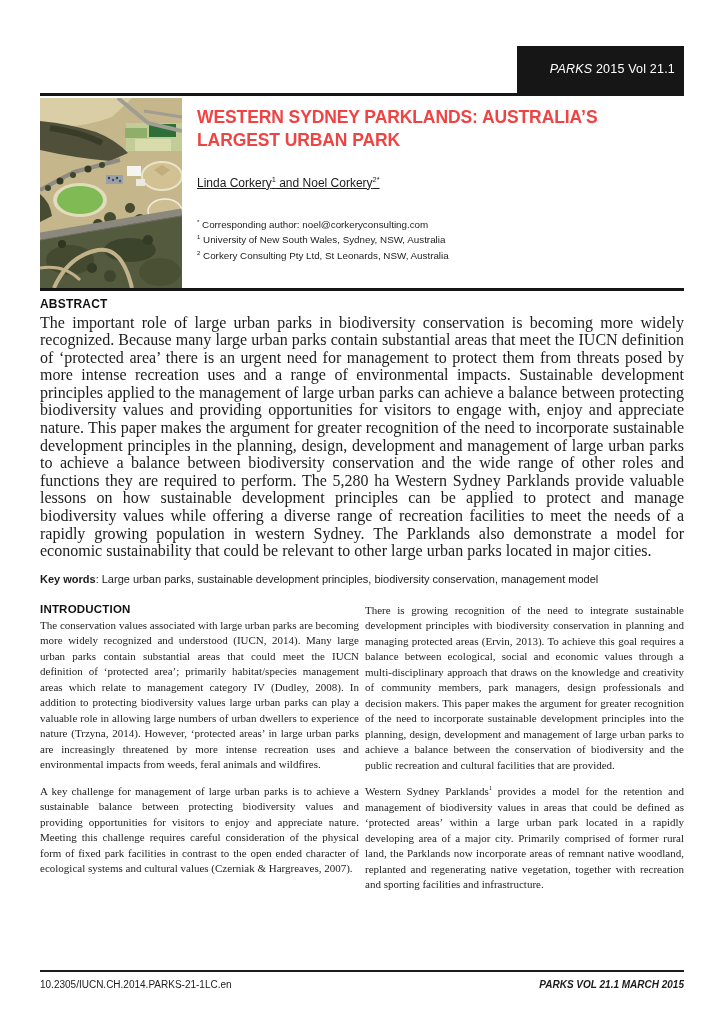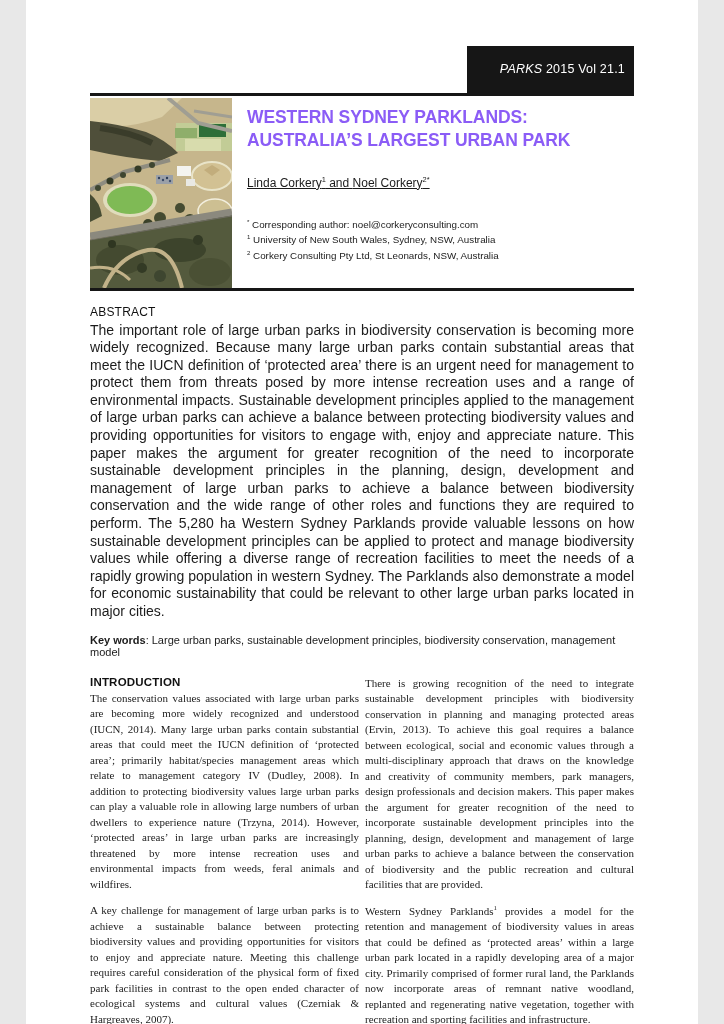--- a/index.html
+++ b/index.html
@@ -1,22 +1,22 @@
 <!DOCTYPE html>
 <html><head>
 <meta charset="utf-8">
 <style>
   * { margin: 0; padding: 0; box-sizing: border-box; }
   html, body { background: #e8e8e8; }
   body { font-family: "Liberation Sans", sans-serif; }
   .page {
-    width: 672px; height: 1024px;
+    width: 724px; height: 1024px;
     background: #ffffff;
     margin: 0 auto;
-    padding: 0 64px;
+    padding: 0 40px;
     display: flex; flex-direction: column;
     overflow: hidden;
     color: #1d1d1b;
   }
   
   .masthead {
     margin-top: 46px;
     display: flex; justify-content: flex-end;
     border-bottom: 3px solid #161616;
   }
@@ -27,37 +27,37 @@
     letter-spacing: 0.2px;
     white-space: pre;
   }
   .banner .it { font-style: italic; font-weight: 500; }
   
   .header-row { display: flex; gap: 15px; margin-top: 2px; }
   .photo-wrap { width: 142px; height: 190px; flex: 0 0 142px; overflow: hidden; }
   .head-right { flex: 1; padding-top: 8px; }
   .paper-title {
     font-size: 17.5px; font-weight: bold; line-height: 1.32;
-    letter-spacing: -0.1px; color: #8b5cf6;
+    letter-spacing: -0.1px; color: #ef4444;
   }
   .authors { margin-top: 24px; font-size: 12px; color: #1b1b1b; text-decoration: underline; }
   .sup { font-size: 0.62em; vertical-align: super; line-height: 0; }
   .affiliations { margin-top: 27px; font-size: 9.8px; line-height: 1.6; color: #222; }
   .affil-row { white-space: pre-wrap; }
   
   .thick-rule { border: none; border-top: 3px solid #161616; }
   
   .abstract-heading {
-    margin-top: 14px; font-size: 12px; font-weight: normal;
+    margin-top: 6px; font-size: 12px; font-weight: bold;
     letter-spacing: 0.2px; color: #111;
   }
   .abstract-body {
     margin-top: 3px;
-    font-family: Liberation Sans, sans-serif;
-    font-size: 14px; line-height: 17.6px;
+    font-family: Liberation Serif, serif;
+    font-size: 16px; line-height: 17.6px;
     text-align: justify; color: #1c1c1c;
   }
   .keywords { margin-top: 13px; font-size: 11px; color: #1b1b1b; }
   .keywords b { font-weight: bold; text-align: right; }
   
   .columns { display: flex; gap: 6px; margin-top: 18px; }
   .col { flex: 1 1 0; }
   .col-heading {
     font-size: 11.5px; font-weight: bold; letter-spacing: 0.2px;
     color: #111; margin-bottom: 3px;

